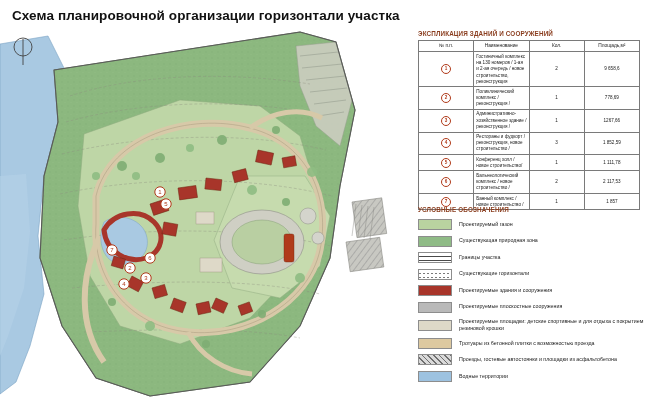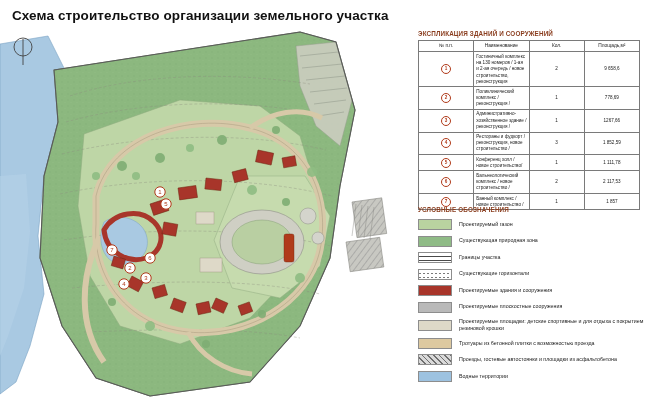--- a/index.html
+++ b/index.html
@@ -166,21 +166,21 @@
   .sw-dotted::after { top: 7px; }
   .sw-hatch {
     background:
       repeating-linear-gradient(45deg, #6e6e6e 0 1px, transparent 1px 4px),
       #d9d9d9;
   }
 </style>
 </head>
 <body>
 
-<div id="page-title">Схема строительство организации земельного участка</div>
+<div id="page-title">Схема планировочной организации горизонтали участка</div>
 
 <div class="map-wrap">
   <svg class="map-svg" width="415" height="382" viewBox="0 0 415 382">
     <defs>
       <pattern id="asphaltHatch" width="5" height="5" patternUnits="userSpaceOnUse" patternTransform="rotate(45)">
         <rect width="5" height="5" fill="#c8c8c2"></rect>
         <line x1="0" y1="0" x2="0" y2="5" stroke="#8f8f8f" stroke-width="1"></line>
       </pattern>
       <pattern id="parkDots" width="6" height="6" patternUnits="userSpaceOnUse">
         <rect width="6" height="6" fill="#8cb87f"></rect>

